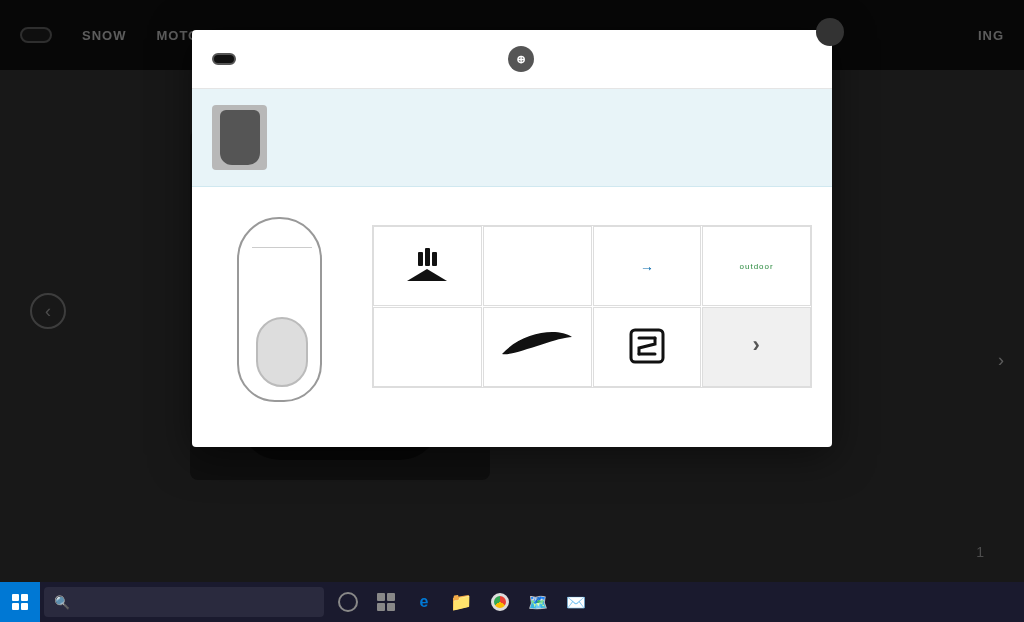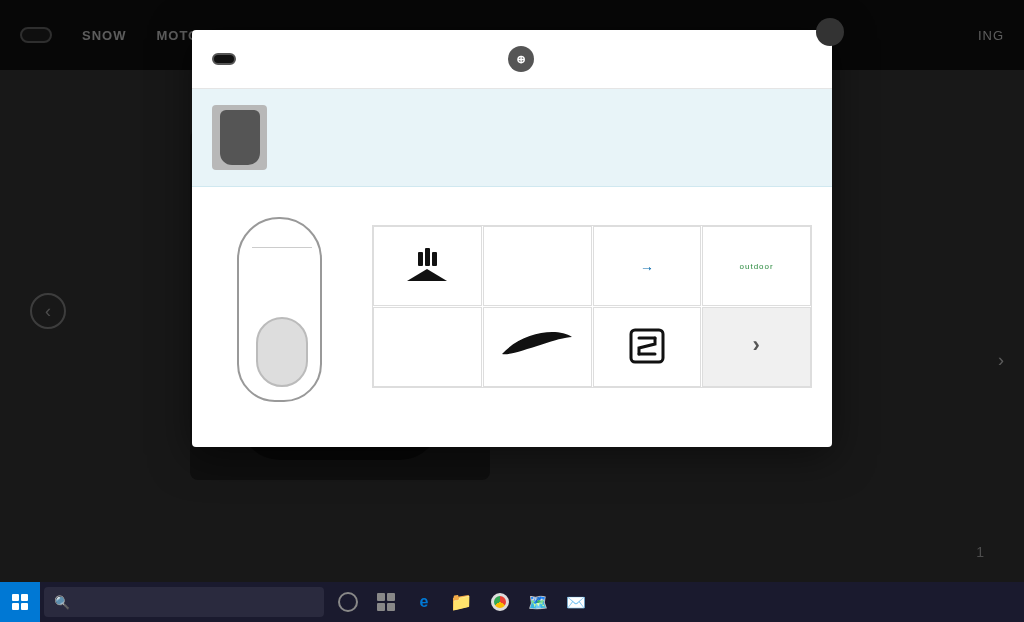--- a/index.html
+++ b/index.html
@@ -241,21 +241,21 @@
   </div>
   <div class="nav-links">
     <span style="color:#ccc;font-size:13px;font-weight:600;letter-spacing:1px;">SNOW</span>
     <span style="color:#ccc;font-size:13px;font-weight:600;letter-spacing:1px;">MOTORCYCLE</span>
     <span style="color:#ccc;font-size:13px;font-weight:600;letter-spacing:1px;">OFF-ROAD</span>
     <span style="color:#ccc;font-size:13px;font-weight:600;letter-spacing:1px;">APPAREL</span>
     <span style="color:#ccc;font-size:13px;font-weight:600;letter-spacing:1px;">LIFESTYLE</span>
     <span style="color:#ccc;font-size:13px;font-weight:600;letter-spacing:1px;">BRAND</span>
   </div>
   <div class="nav-right">
-    <span style="color:#ccc;font-size:13px;font-weight:400;letter-spacing:1px;">ING</span>
+    <span style="color:#ccc;font-size:13px;font-weight:700;letter-spacing:1px;">ING</span>
   </div>
 </div>
 
 <div class="bg-content"></div>
 
 <div class="left-arrow">‹</div>
 
 <div class="product-area">
   <div class="boot-placeholder">
     <div class="boot-shape"></div>

